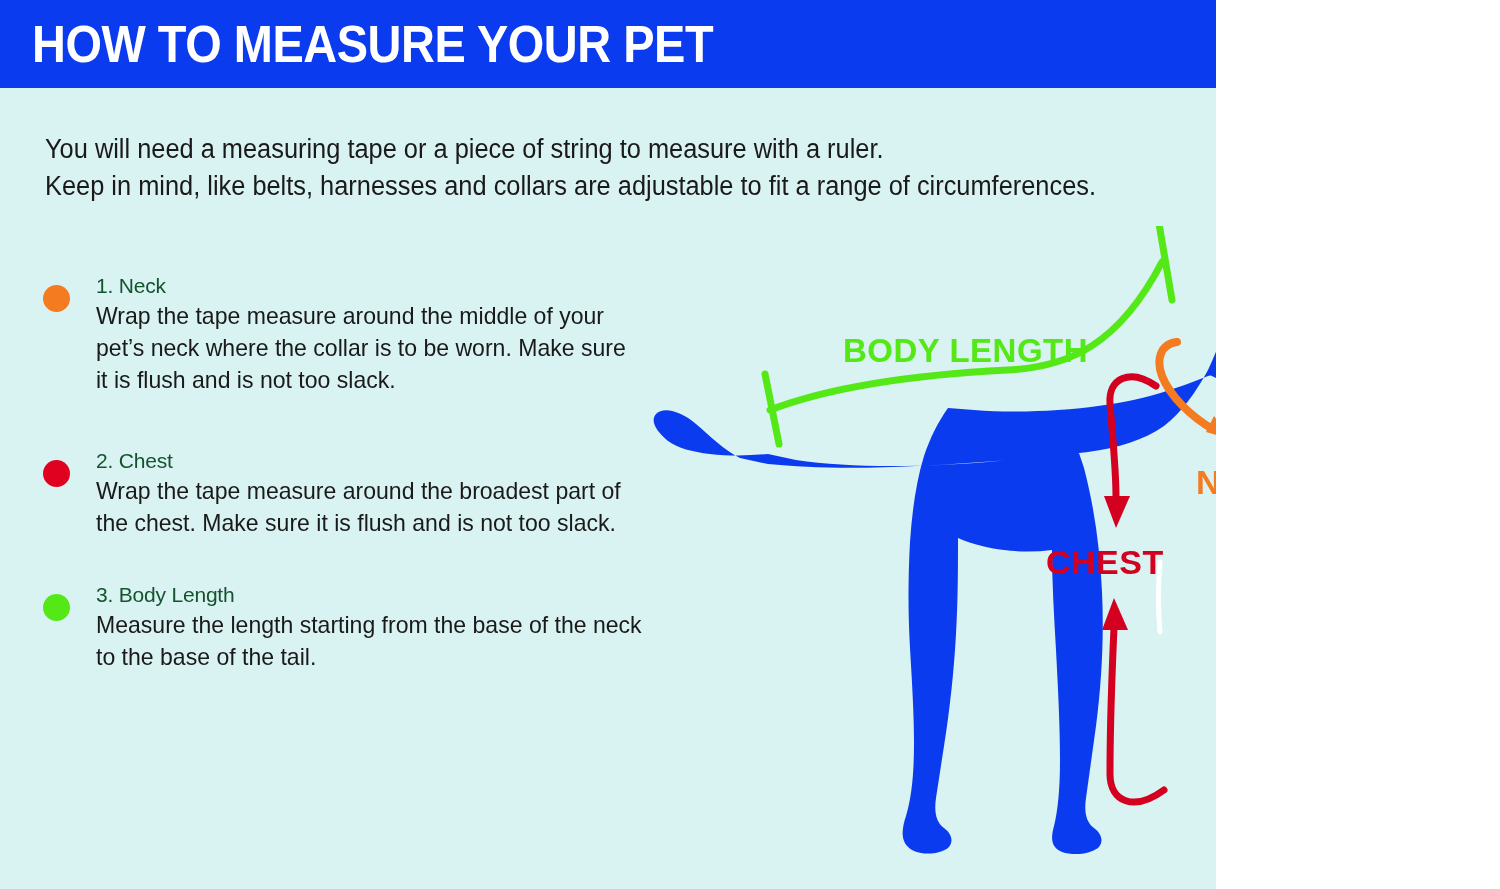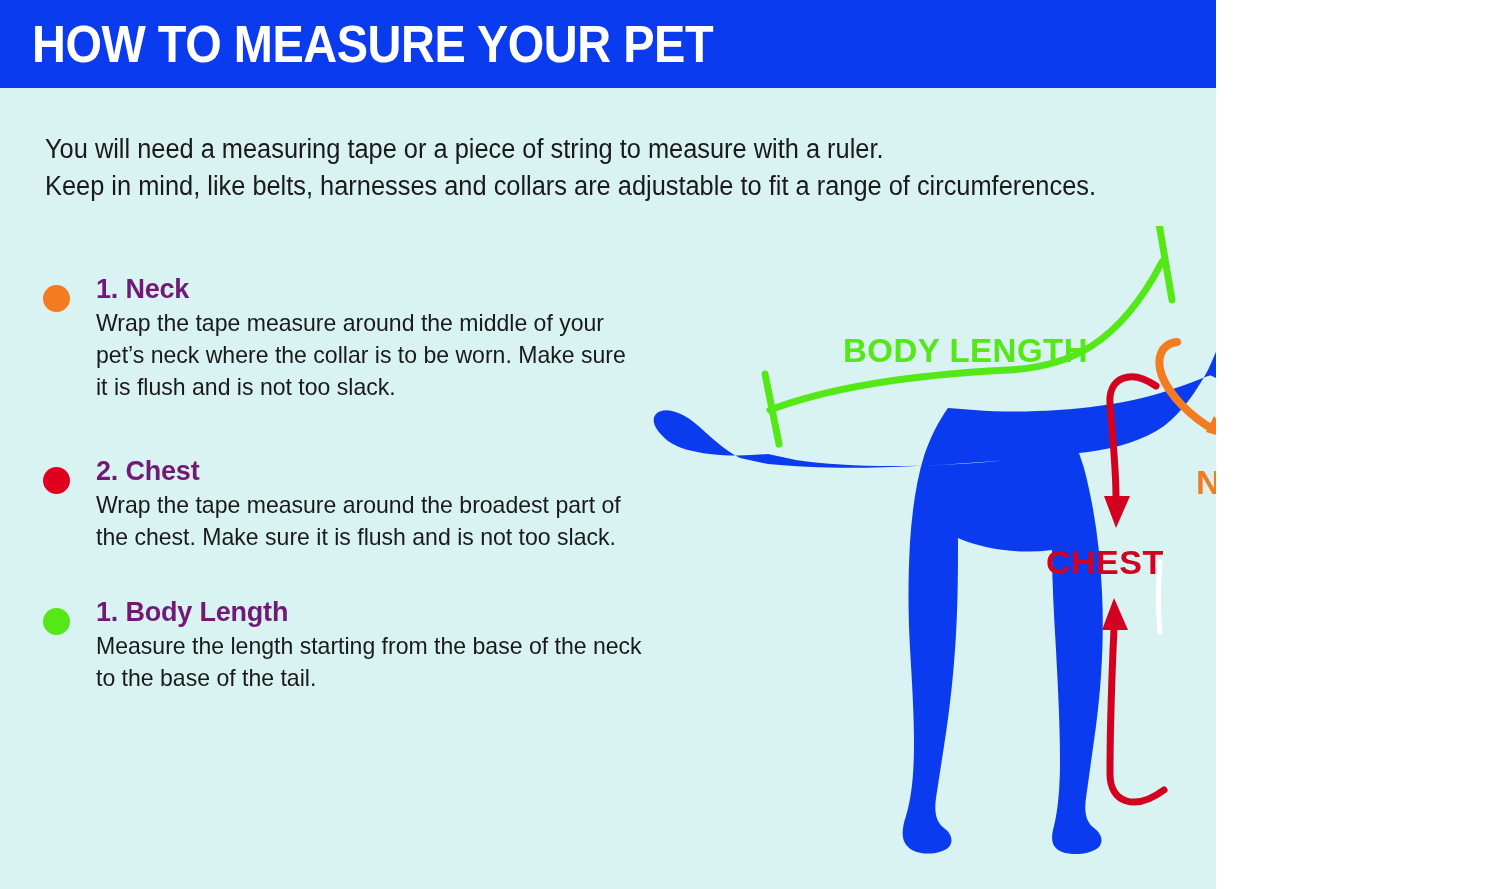--- a/index.html
+++ b/index.html
@@ -114,23 +114,23 @@
   .step-bullet {
     position: absolute;
     left: 3px;
     top: 11px;
     width: 27px;
     height: 27px;
     border-radius: 50%;
   }
   .step-title {
     margin: 0 0 2px 56px;
-    font-size: 27px;
-    font-weight: bold;
-    color: #701a75;
+    font-size: 21px;
+    font-weight: normal;
+    color: #14532d;
     letter-spacing: -0.2px;
   }
   .step-body {
     margin: 0 0 0 56px;
     font-size: 24px;
     line-height: 32px;
     color: #1a1a1a;
     width: 570px;
     transform: scaleX(0.96);
     transform-origin: left top;
@@ -208,21 +208,21 @@
     </div>
 
     <div class="step" style="margin-top:53px">
       <span class="step-bullet" style="background:#e00020"></span>
       <p class="step-title">2. Chest</p>
       <p class="step-body">Wrap the tape measure around the broadest part of the chest. Make sure it is flush and is not too slack.</p>
     </div>
 
     <div class="step" style="margin-top:44px">
       <span class="step-bullet" style="background:#55e817"></span>
-      <p class="step-title">1. Body Length</p>
+      <p class="step-title">3. Body Length</p>
       <p class="step-body">Measure the length starting from the base of the neck to the base of the tail.</p>
     </div>
 
   </div>
 
   <div id="diagram">
     <svg width="852" height="649" viewBox="0 0 852 649">
 
       <g>
         <path fill="#0b3bee" d="

